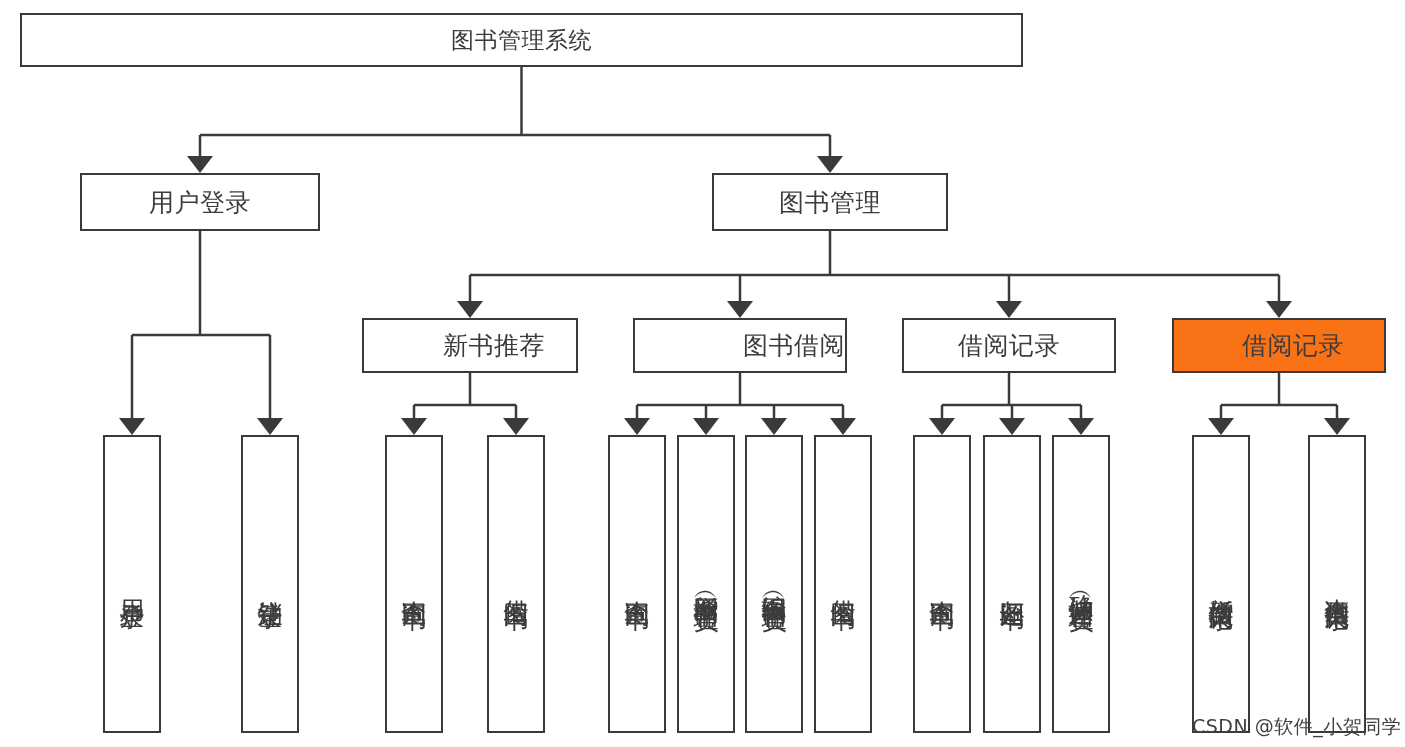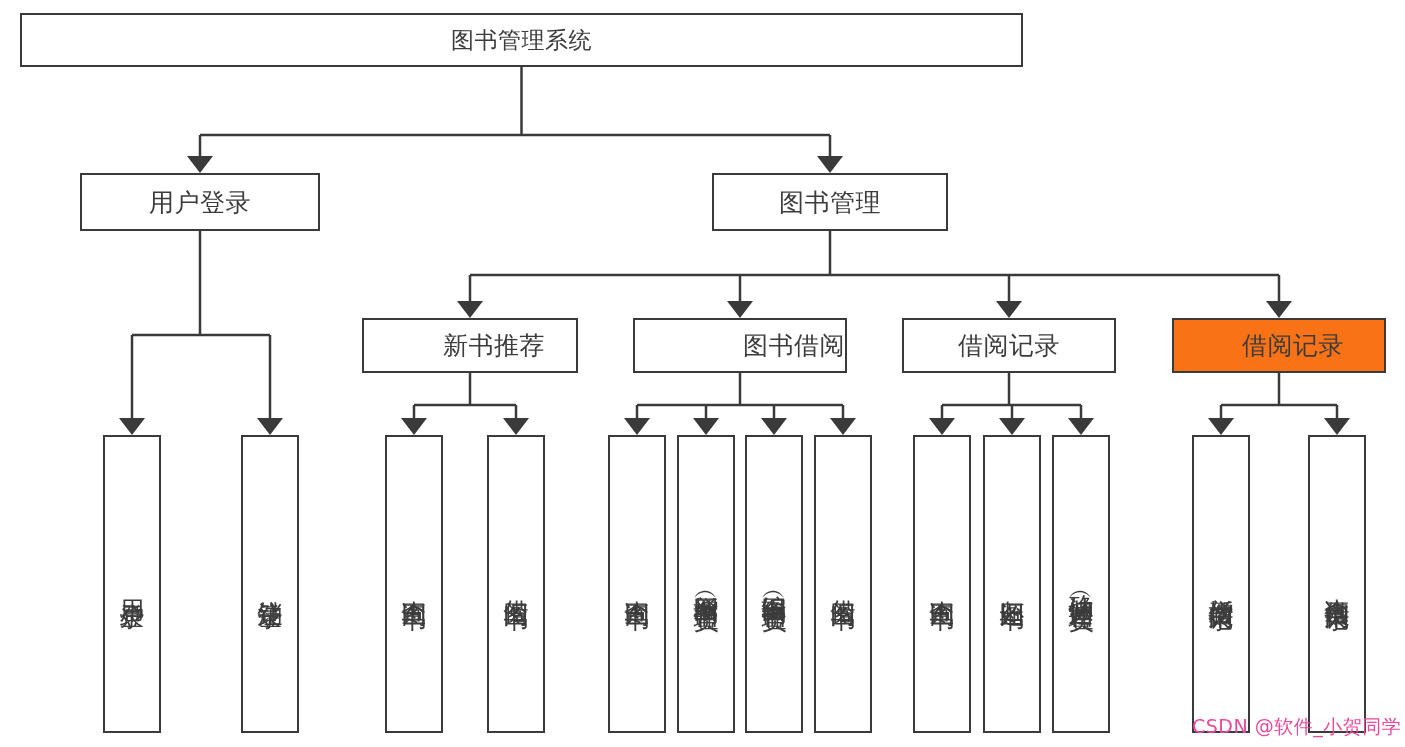--- a/index.html
+++ b/index.html
@@ -192,14 +192,14 @@
       <div class="node vertical" style="left: 1052px; top: 435px; width: 58px; height: 298px; border-color: rgb(58, 58, 58); background: rgb(255, 255, 255);">
         <span class="node-label" style="color: rgb(60, 60, 60);">确认归还（管理员）</span>
       </div>
       <div class="node vertical" style="left: 1192px; top: 435px; width: 58px; height: 298px; border-color: rgb(58, 58, 58); background: rgb(255, 255, 255);">
         <span class="node-label" style="color: rgb(60, 60, 60);">新增借阅记录</span>
       </div>
       <div class="node vertical" style="left: 1308px; top: 435px; width: 58px; height: 298px; border-color: rgb(58, 58, 58); background: rgb(255, 255, 255);">
         <span class="node-label" style="color: rgb(60, 60, 60);">查询借阅记录</span>
       </div>
     </div>
-  <div class="watermark" style="left: 1192px; top: 714px; color: #ec4899;">CSDN @软件_小贺同学</div>
+  <div class="watermark" style="left: 1192px; top: 714px; color: #404040;">CSDN @软件_小贺同学</div>
 </div>
 
 </body></html>

